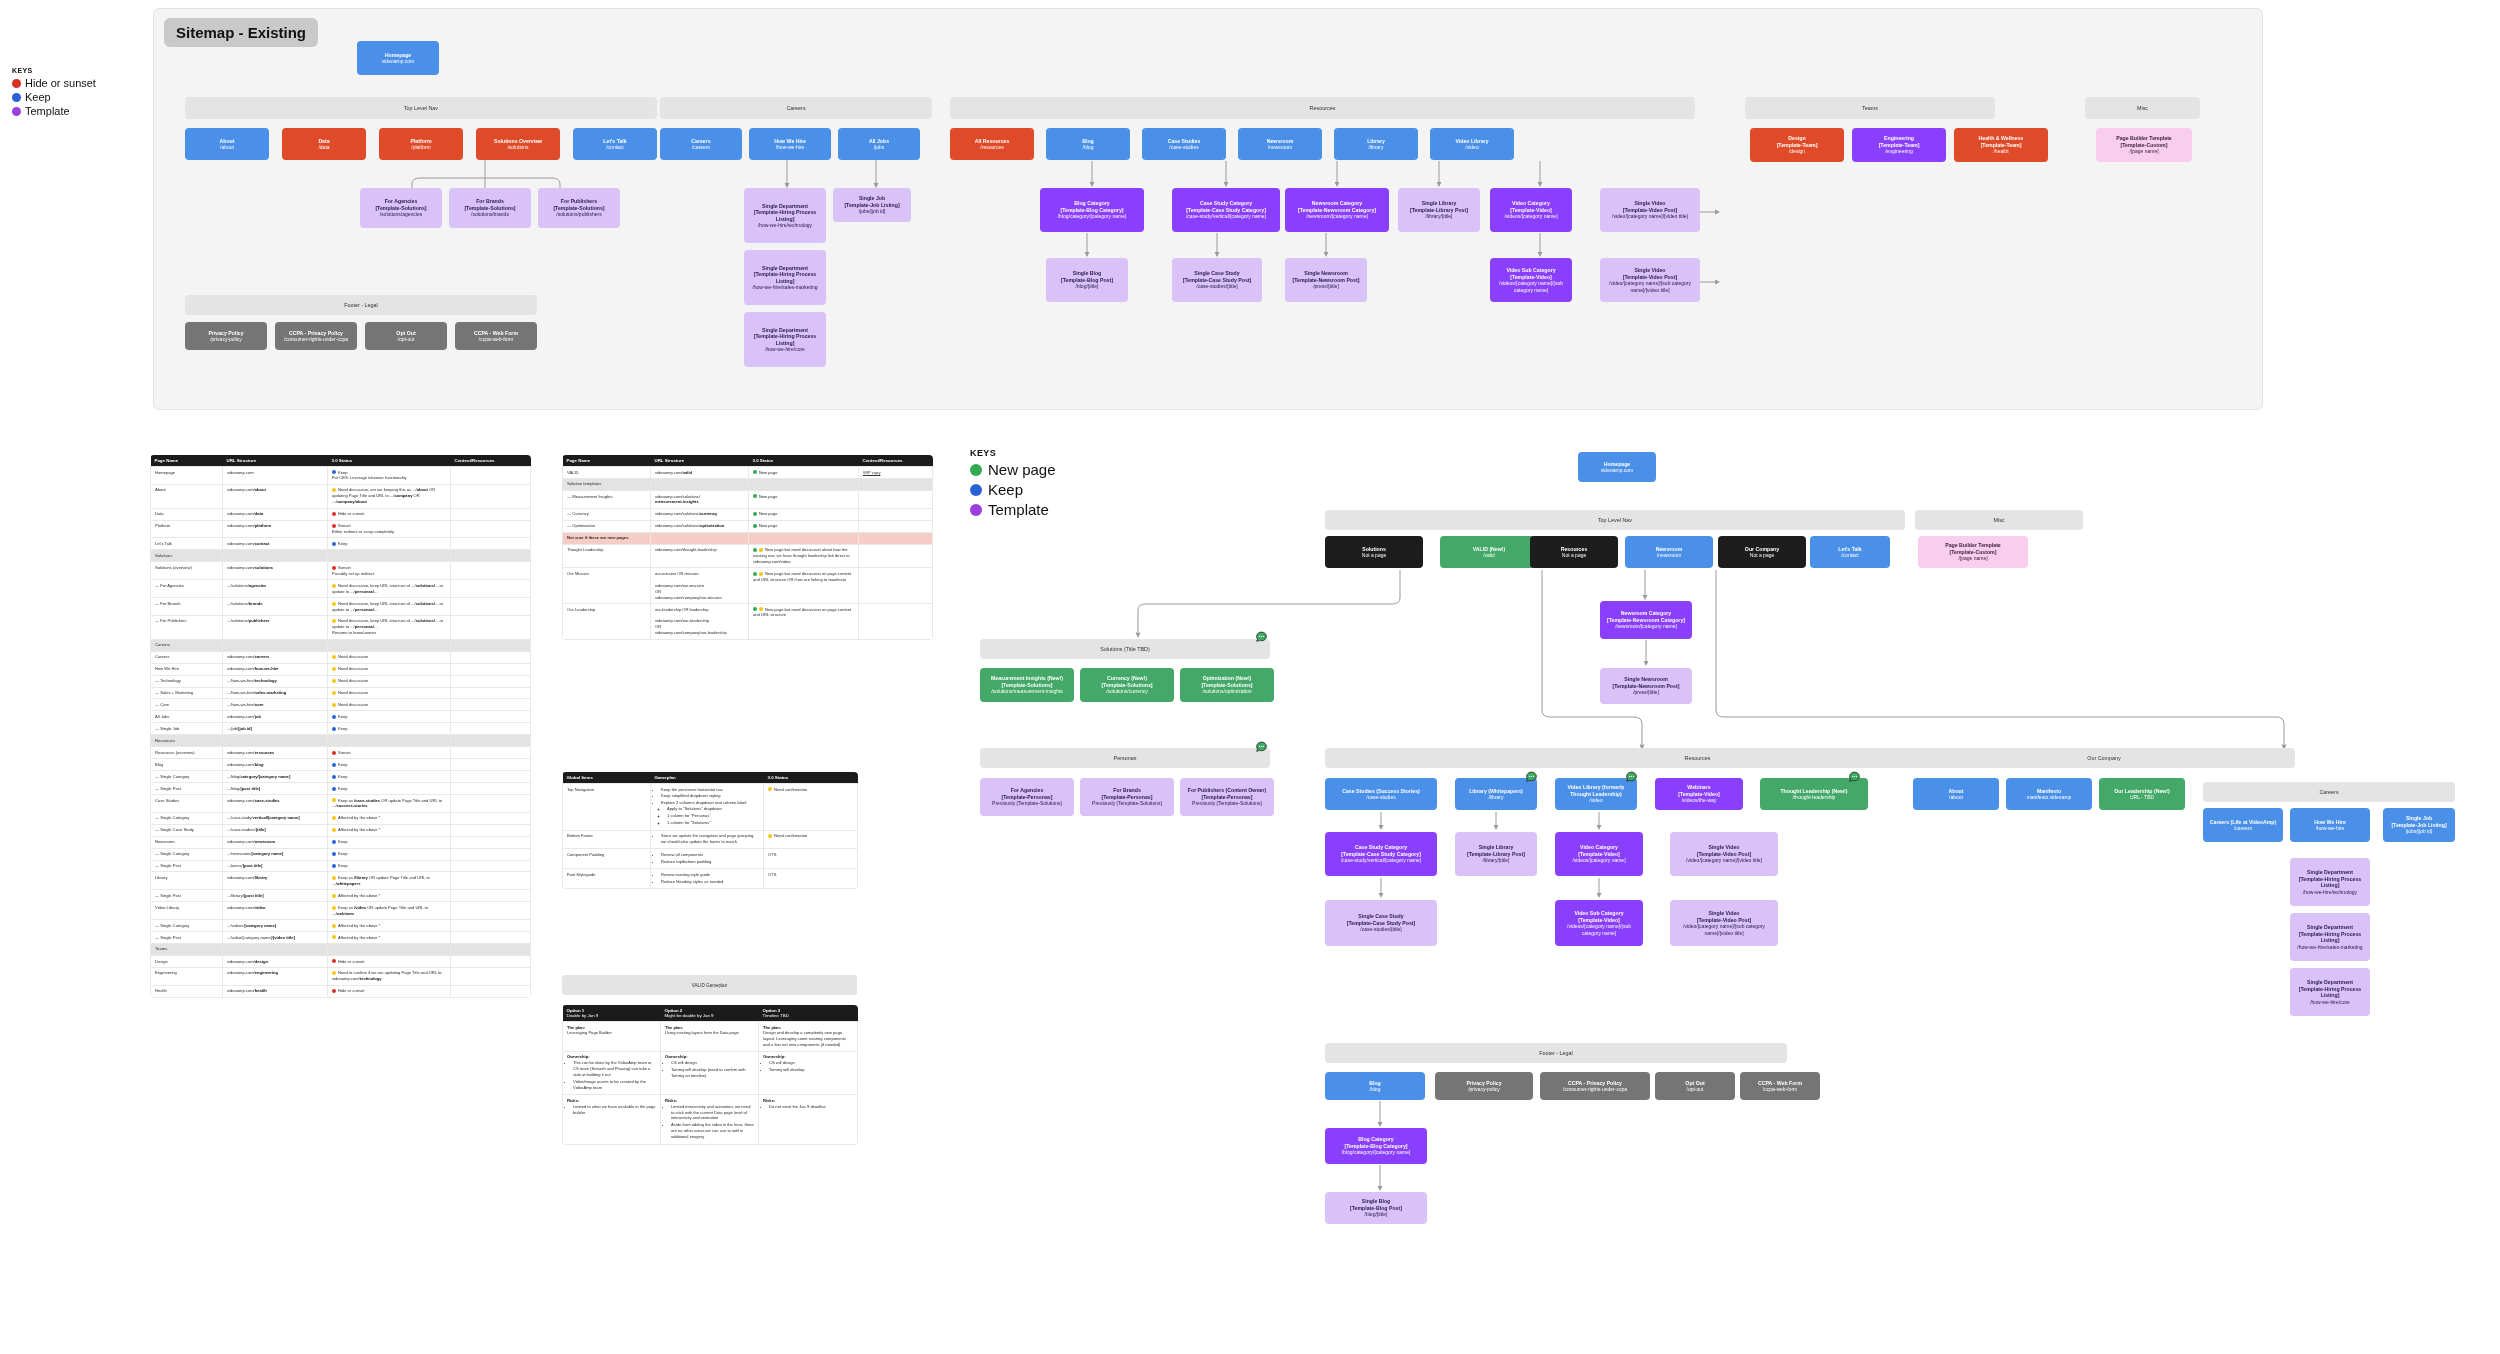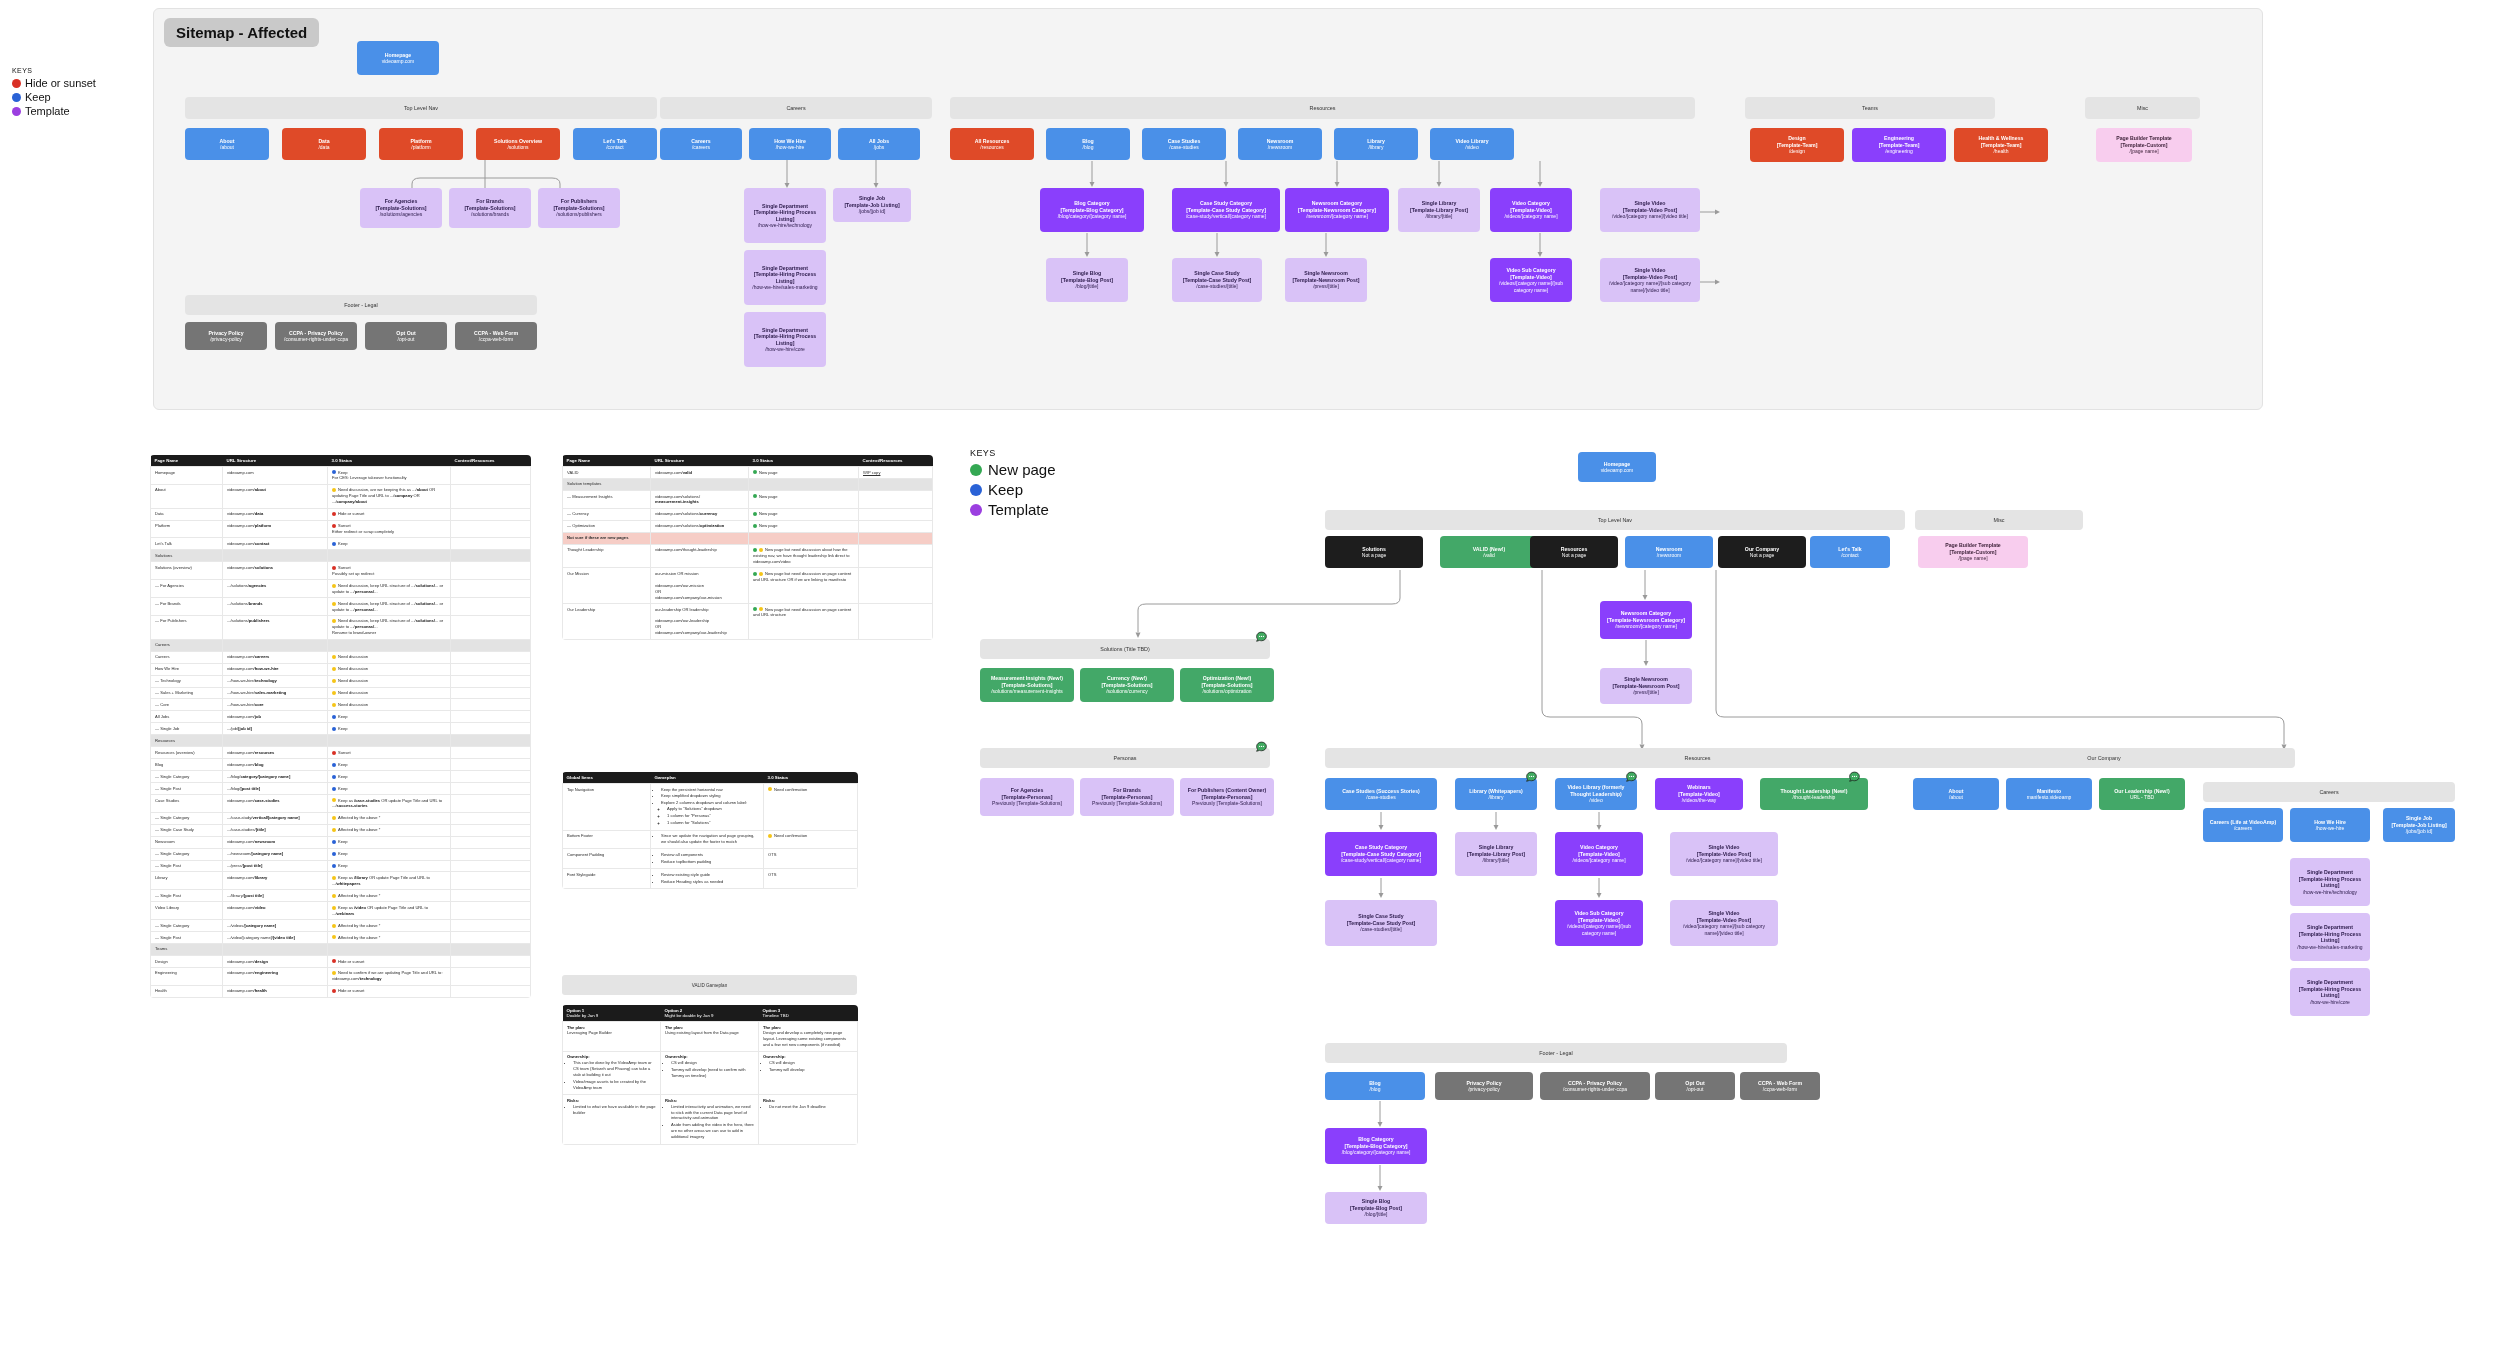--- a/index.html
+++ b/index.html
@@ -39,21 +39,21 @@
   .panel {
     position:absolute; background:#f4f4f4; border:1px solid #e2e2e2; border-radius:6px;
   }
   .title-chip {
     position:absolute; background:#c9c9c9; border-radius:6px;
     padding:6px 12px; font-size:15px; font-weight:bold; color:#111;
   }
 
   
   .keys { position:absolute; }
-  .keys .kh { font-size:7px; font-weight:normal; letter-spacing:.4px; color:#111; margin-bottom:3px; }
+  .keys .kh { font-size:7px; font-weight:bold; letter-spacing:.4px; color:#111; margin-bottom:3px; }
   .keys .kr { display:flex; align-items:center; gap:4px; margin-bottom:2px; font-size:11px; color:#111; }
   .dot { width:9px; height:9px; border-radius:50%; display:inline-block; }
   .dot.red   { background:#d93025; }
   .dot.blue  { background:#2a62d6; }
   .dot.purp  { background:#9b3fe0; }
   .dot.green { background:#34a853; }
 
   .keys2 .kh { font-size:9px; }
   .keys2 .kr { font-size:15px; gap:6px; margin-bottom:3px;}
   .keys2 .dot { width:12px; height:12px; }
@@ -86,21 +86,21 @@
   }
 
   
   .bubble { position:absolute; width:13px; height:13px; }
 </style>
 </head>
 <body>
 
 <div class="panel" style="left:153px; top:8px; width:2110px; height:402px;"></div>
 
-<div class="title-chip" style="left:164px; top:18px;">Sitemap - Affected</div>
+<div class="title-chip" style="left:164px; top:18px;">Sitemap - Existing</div>
 
 <div class="keys" style="left:12px; top:67px;">
   <div class="kh">KEYS</div>
   <div class="kr">
       <span class="dot red"></span>
       <span>Hide or sunset</span>
     </div>
   <div class="kr">
       <span class="dot blue"></span>
       <span>Keep</span>

